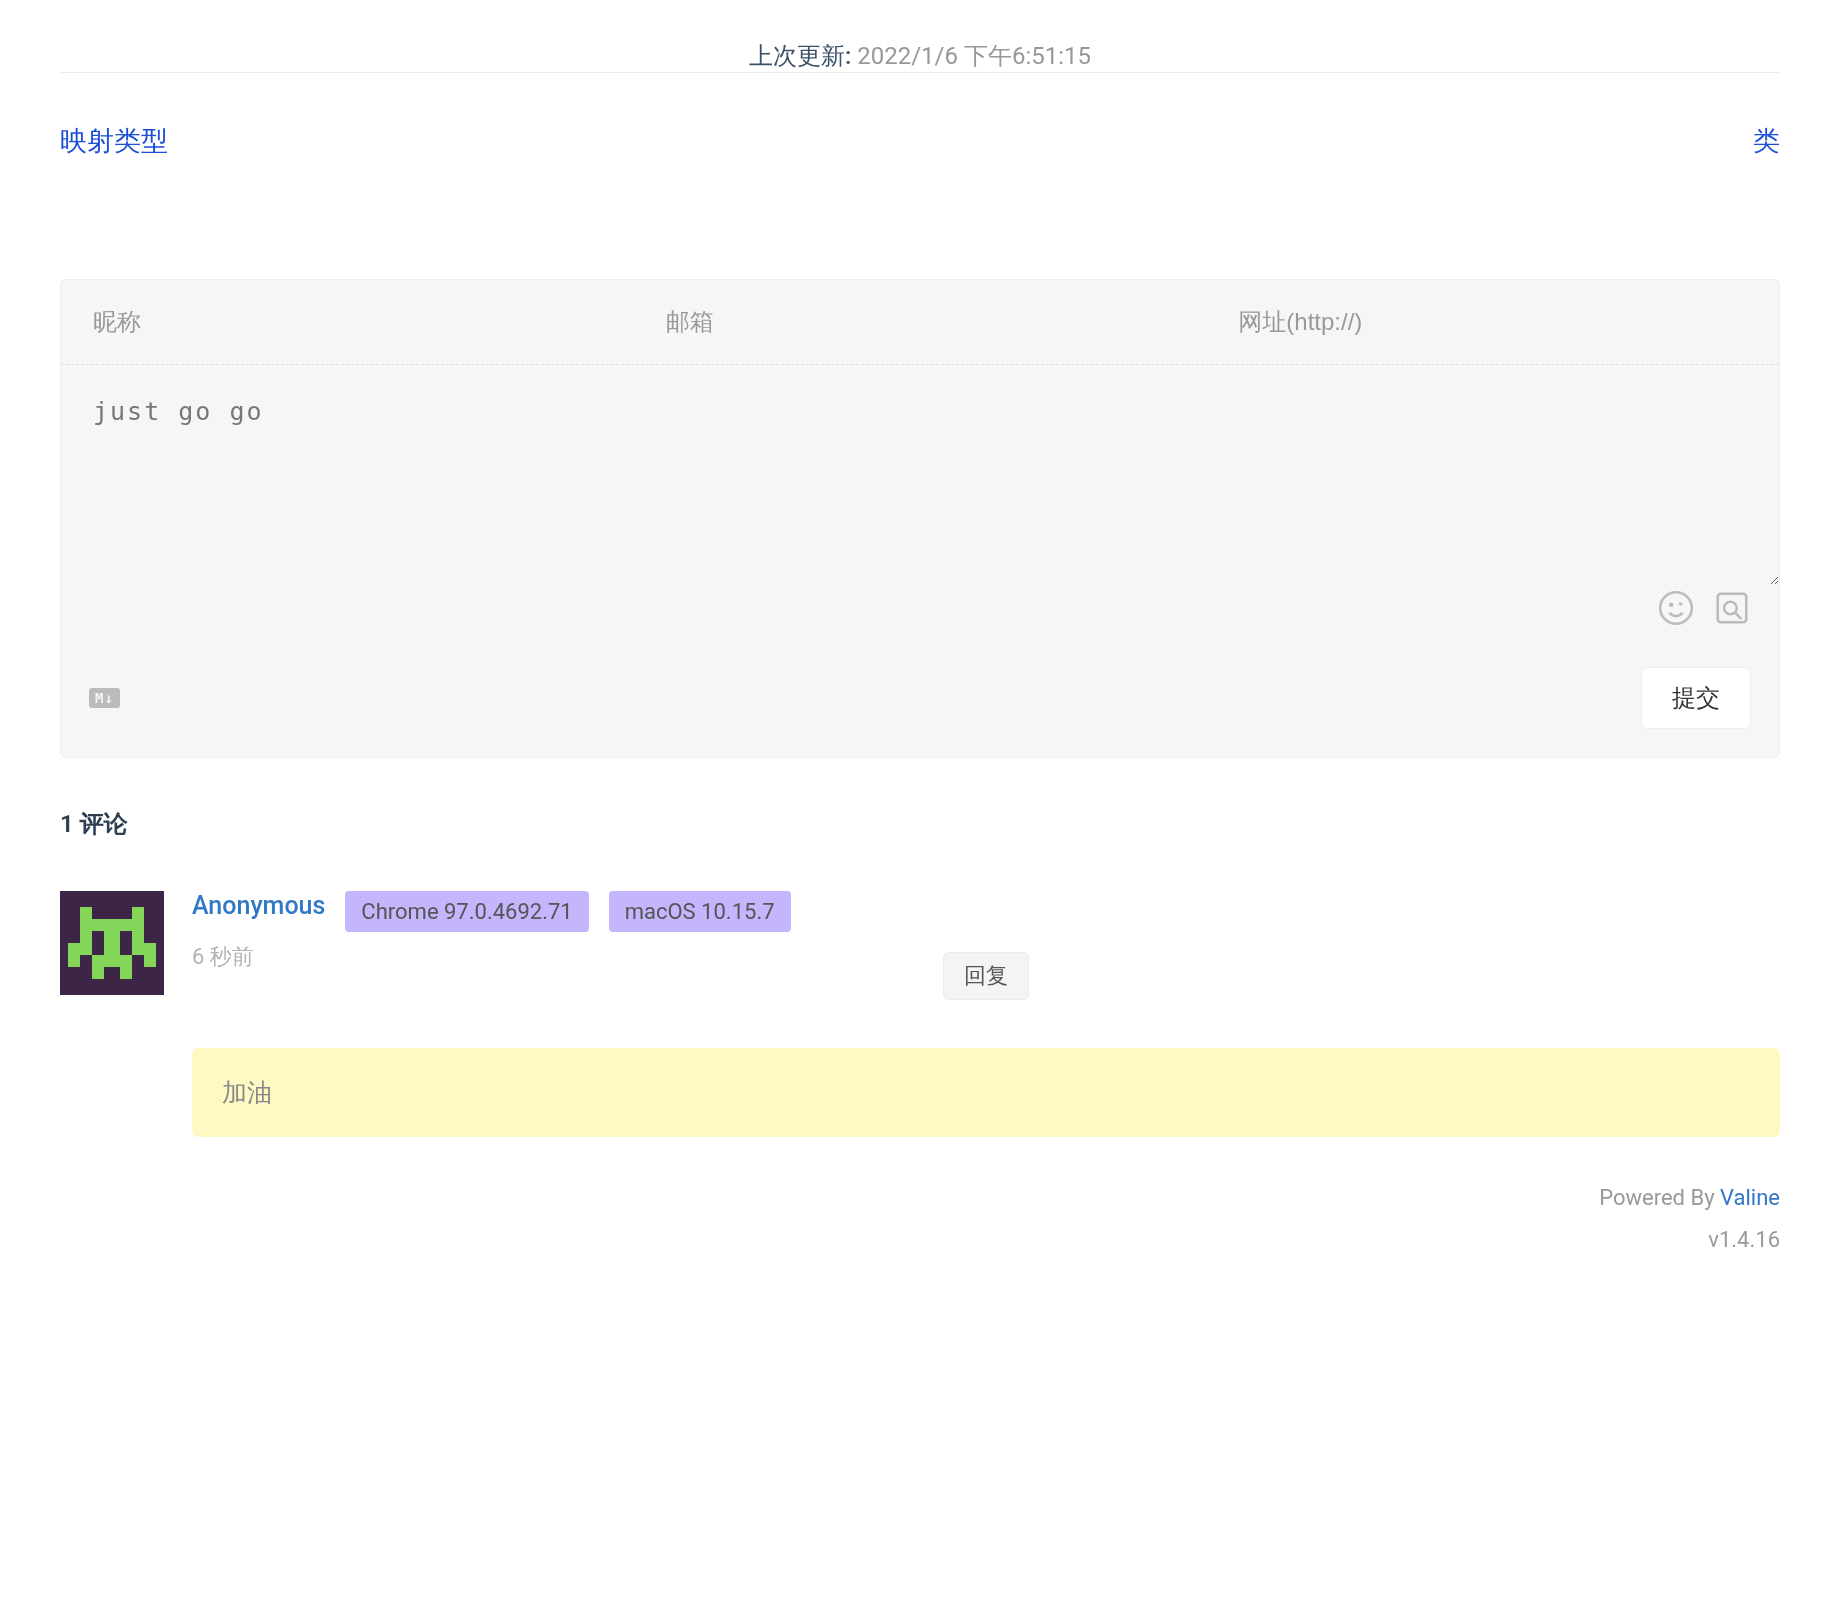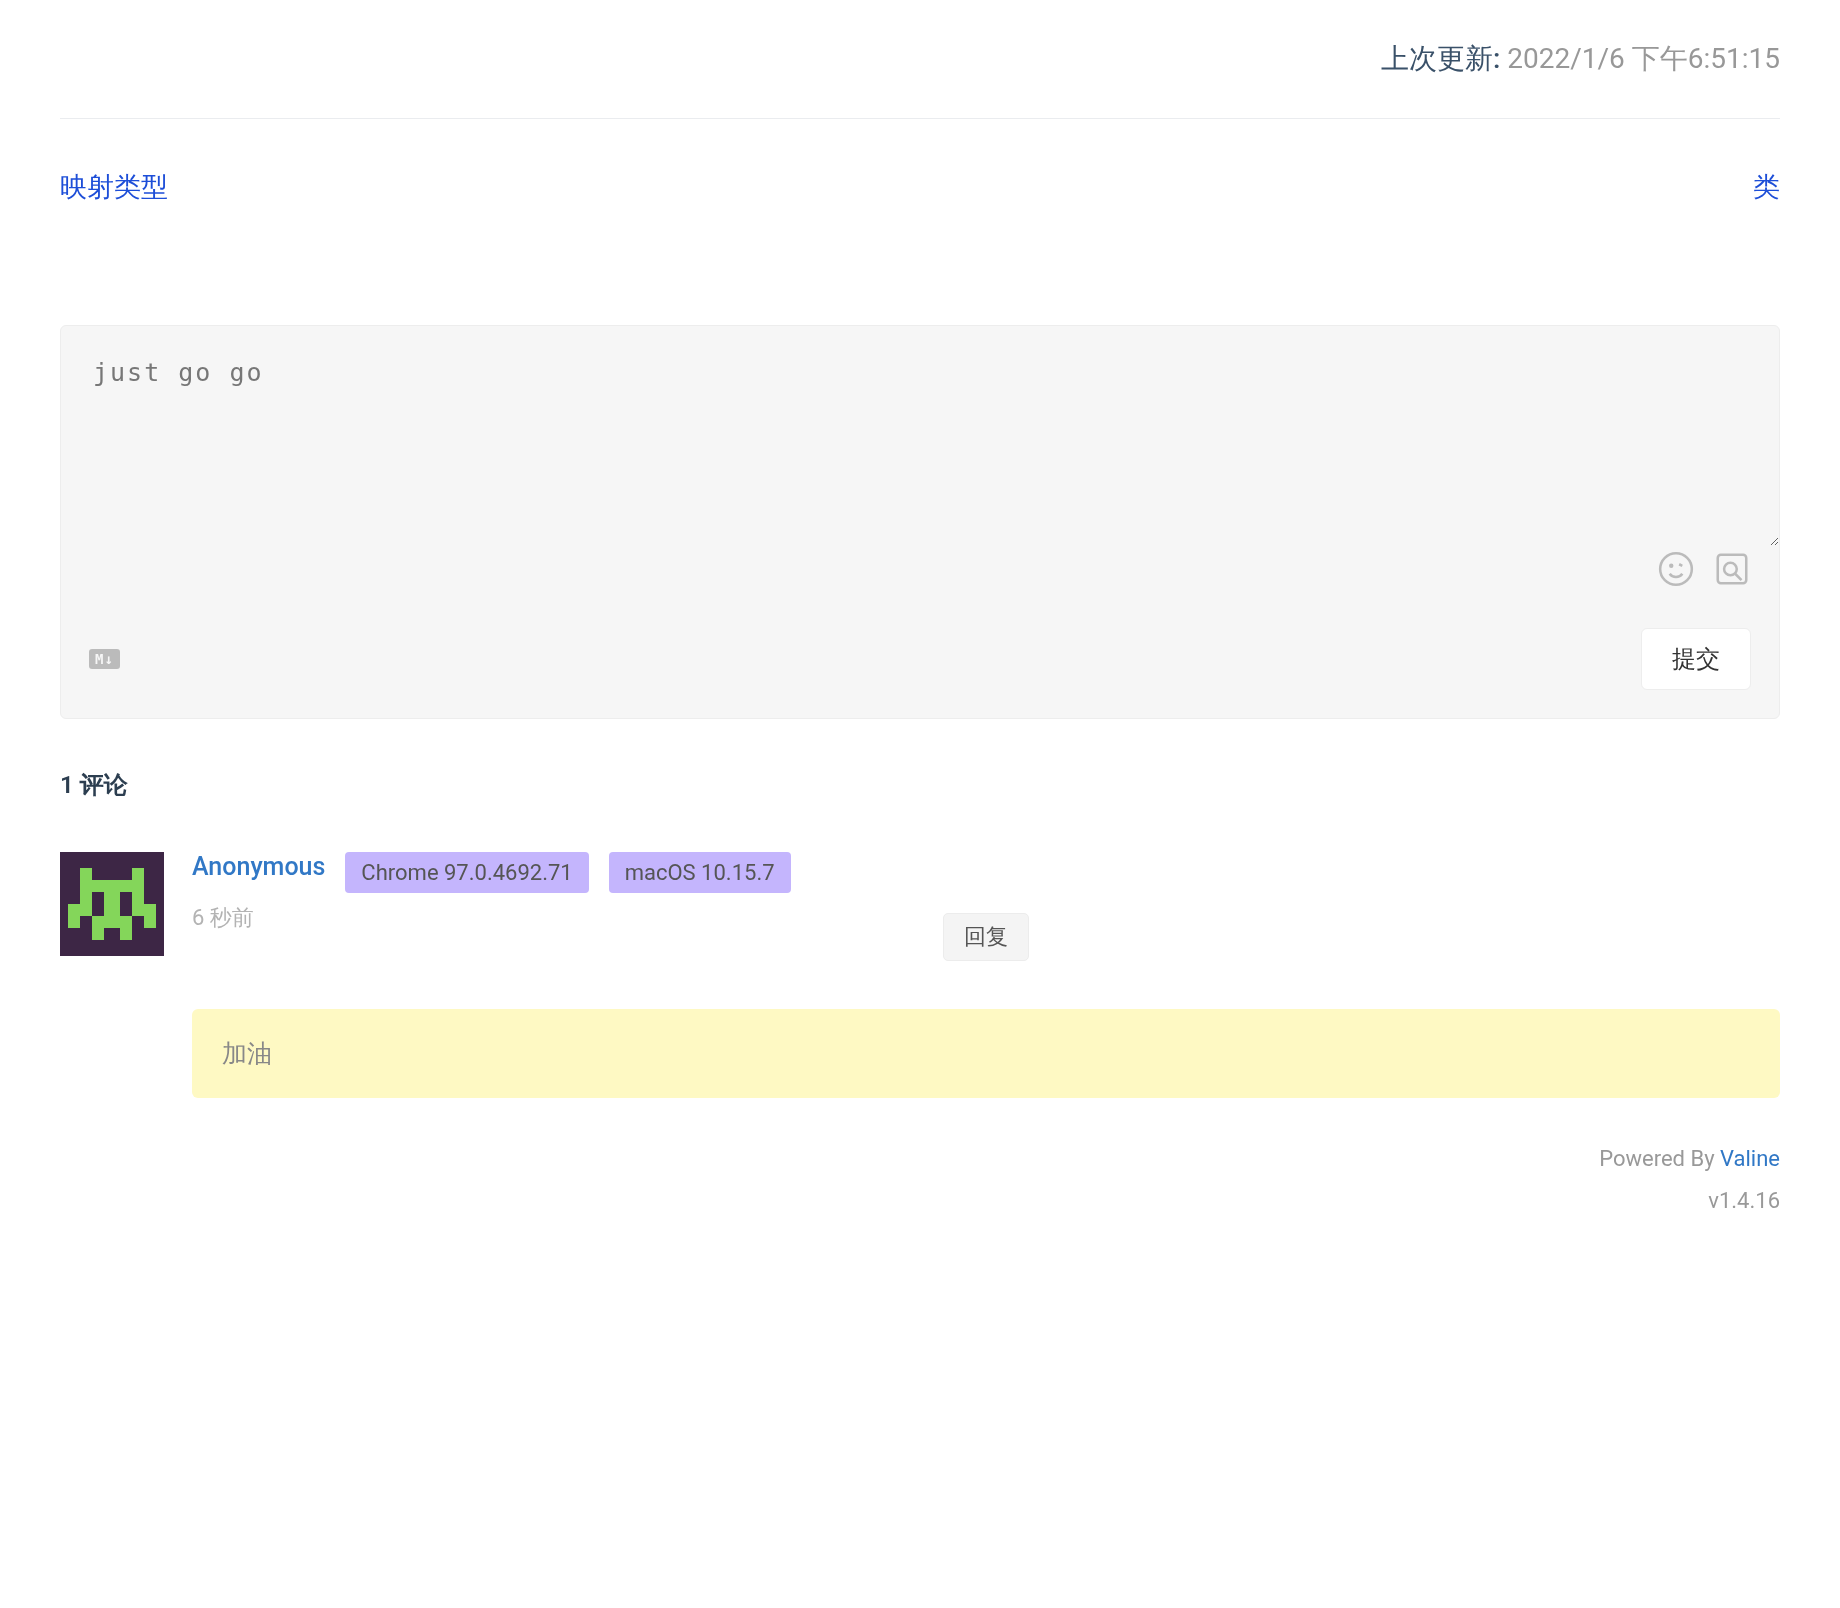--- a/index.html
+++ b/index.html
@@ -4,23 +4,22 @@
   <style>
     * { margin: 0; padding: 0; box-sizing: border-box; }
     body {
       font-family: -apple-system, BlinkMacSystemFont, "Segoe UI", Roboto, sans-serif;
       background: #fff;
       color: #2c3e50;
       width: 1840px;
       padding: 40px 60px;
     }
     .last-updated {
-      text-align: right;
-      font-size: 28px;
-      margin-bottom: 40px;
+      text-align: center;
+      font-size: 24px;
       color: #4e6e8e;
     }
     .last-updated-label { color: #3a5169; font-weight: 500; }
     .last-updated-time { color: #989898; }
     .divider {
       border: none;
       border-top: 1px solid #eaecef;
       margin-bottom: 50px;
     }
     .nav-links {
@@ -185,20 +184,25 @@
 </div>
 
 <hr class="divider">
 
 <div class="nav-links">
   <a>映射类型</a>
   <a>类</a>
 </div>
 
 <div class="comment-box">
+  <div class="comment-header">
+    <input type="text" placeholder="昵称" style="">
+    <input type="text" placeholder="邮箱" style="">
+    <input type="text" placeholder="网址(http://)" style="">
+  </div>
   <textarea class="comment-textarea" placeholder="just go go" style=""></textarea>
   <div class="comment-toolbar">
     <span class="toolbar-icon">
       <svg viewBox="0 0 24 24" fill="none" stroke="currentColor" stroke-width="1.6">
           <circle cx="12" cy="12" r="10"></circle>
           <circle cx="9" cy="10" r="0.6" fill="currentColor"></circle>
           <path d="M14 9l2 1"></path>
           <path d="M8 15c1 1.5 2.5 2 4 2s3-.5 4-2"></path>
         </svg>
     </span>

